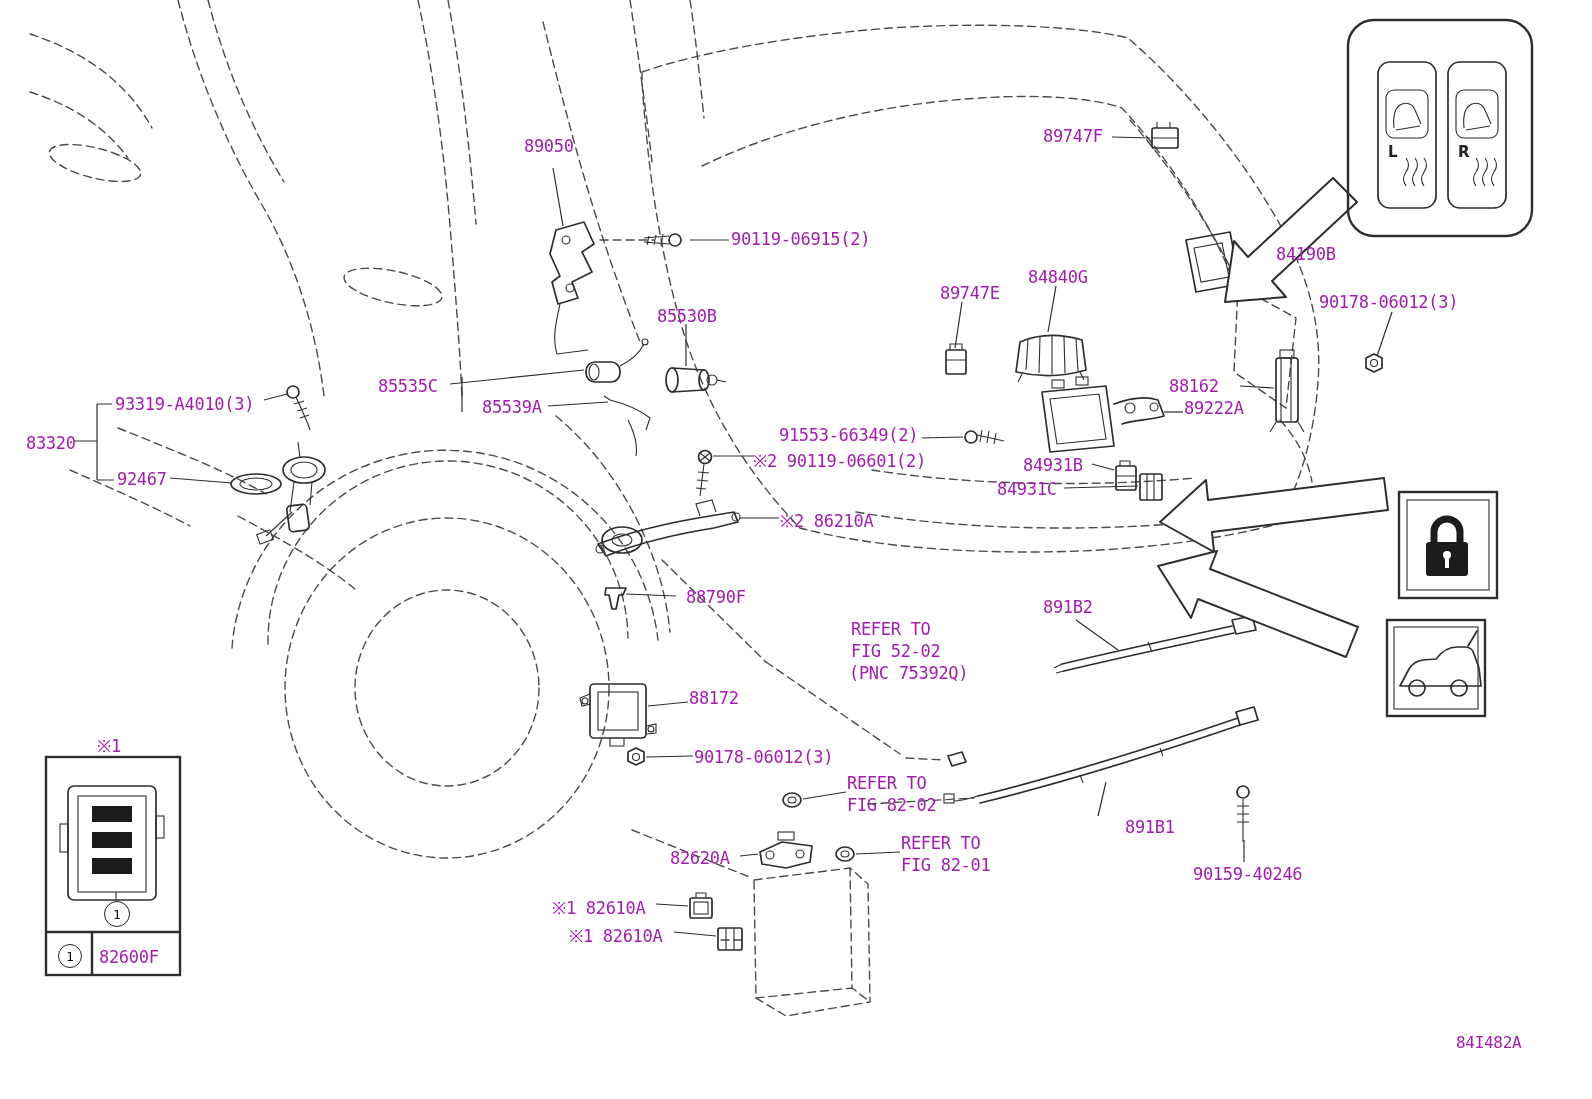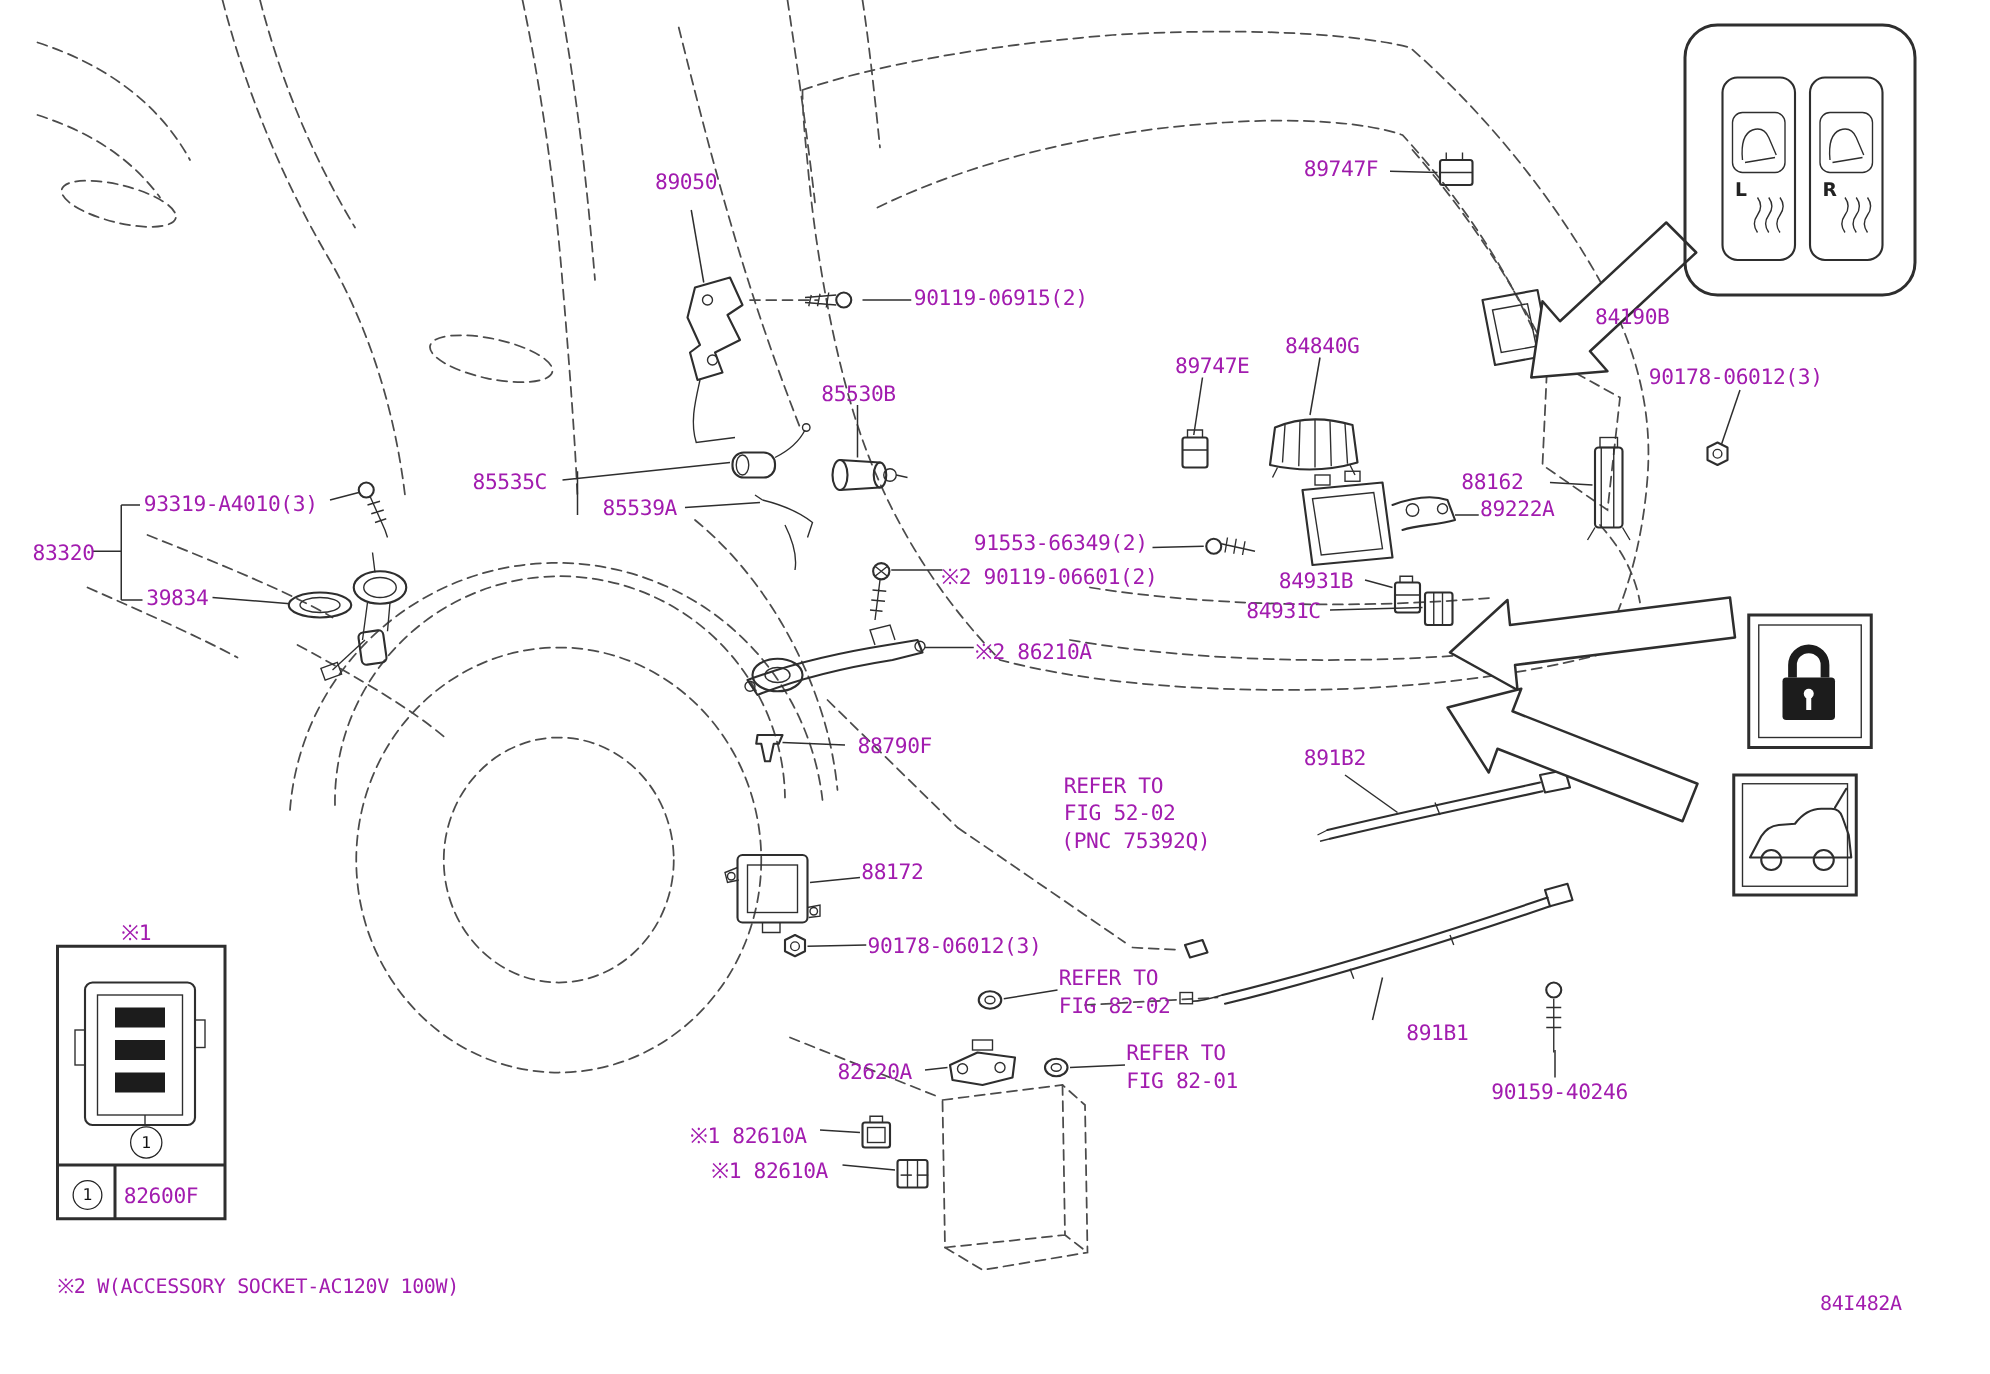--- a/index.html
+++ b/index.html
@@ -356,21 +356,21 @@
   <div class="lbl" style="left:1028px;top:267px">84840G</div>
   <div class="lbl" style="left:940px;top:283px">89747E</div>
   <div class="lbl" style="left:1319px;top:292px">90178-06012(3)</div>
   <div class="lbl" style="left:657px;top:306px">85530B</div>
   <div class="lbl" style="left:378px;top:376px">85535C</div>
   <div class="lbl" style="left:482px;top:397px">85539A</div>
   <div class="lbl" style="left:1169px;top:376px">88162</div>
   <div class="lbl" style="left:1184px;top:398px">89222A</div>
   <div class="lbl" style="left:115px;top:394px">93319-A4010(3)</div>
   <div class="lbl" style="left:26px;top:433px">83320</div>
-  <div class="lbl" style="left:117px;top:469px">39834</div>
+  <div class="lbl" style="left:117px;top:469px">92467</div>
   <div class="lbl" style="left:779px;top:425px">91553-66349(2)</div>
   <div class="lbl" style="left:753px;top:449px">※2 90119-06601(2)</div>
   <div class="lbl" style="left:1023px;top:455px">84931B</div>
   <div class="lbl" style="left:997px;top:479px">84931C</div>
   <div class="lbl" style="left:780px;top:509px">※2 86210A</div>
   <div class="lbl" style="left:686px;top:587px">88790F</div>
   <div class="lbl" style="left:1043px;top:597px">891B2</div>
   <div class="lbl" style="left:851px;top:619px">REFER TO</div>
   <div class="lbl" style="left:851px;top:641px">FIG 52-02</div>
   <div class="lbl" style="left:849px;top:663px">(PNC 75392Q)</div>
@@ -387,15 +387,14 @@
   <div class="lbl" style="left:569px;top:924px">※1 82610A</div>
 
   <div class="lbl" style="left:97px;top:734px">※1</div>
   <div class="circ" style="left:104px;top:901px;width:24px;height:24px">1</div>
   <div class="circ" style="left:58px;top:944px;width:22px;height:22px">1</div>
   <div class="lbl" style="left:99px;top:947px">82600F</div>
 
   <div class="sw-letter" style="left:1388px;top:143px">L</div>
   <div class="sw-letter" style="left:1458px;top:143px">R</div>
 
-  <div class="lbl small" style="left:46px;top:1017px">※2 W(ACCESSORY SOCKET-AC120V 100W)</div>
   <div class="lbl small" style="left:1456px;top:1033px">84I482A</div>
 </div>
 
 </body></html>

